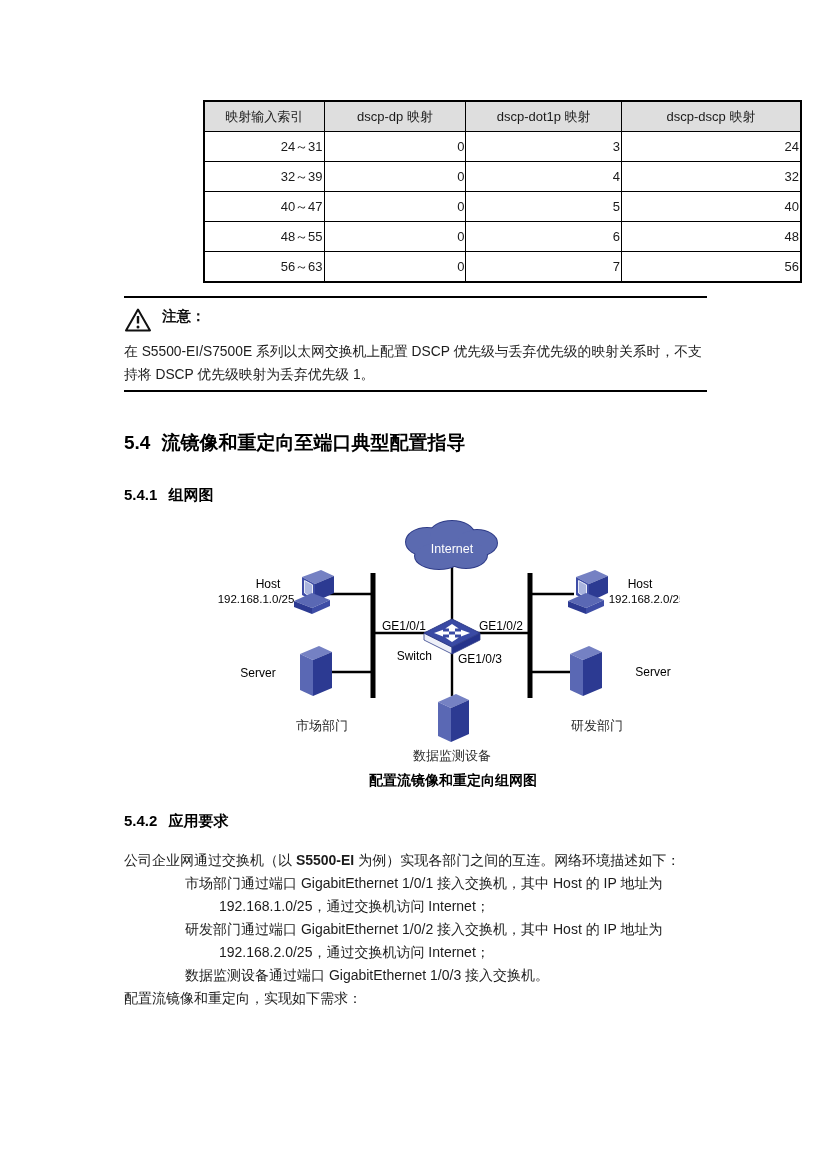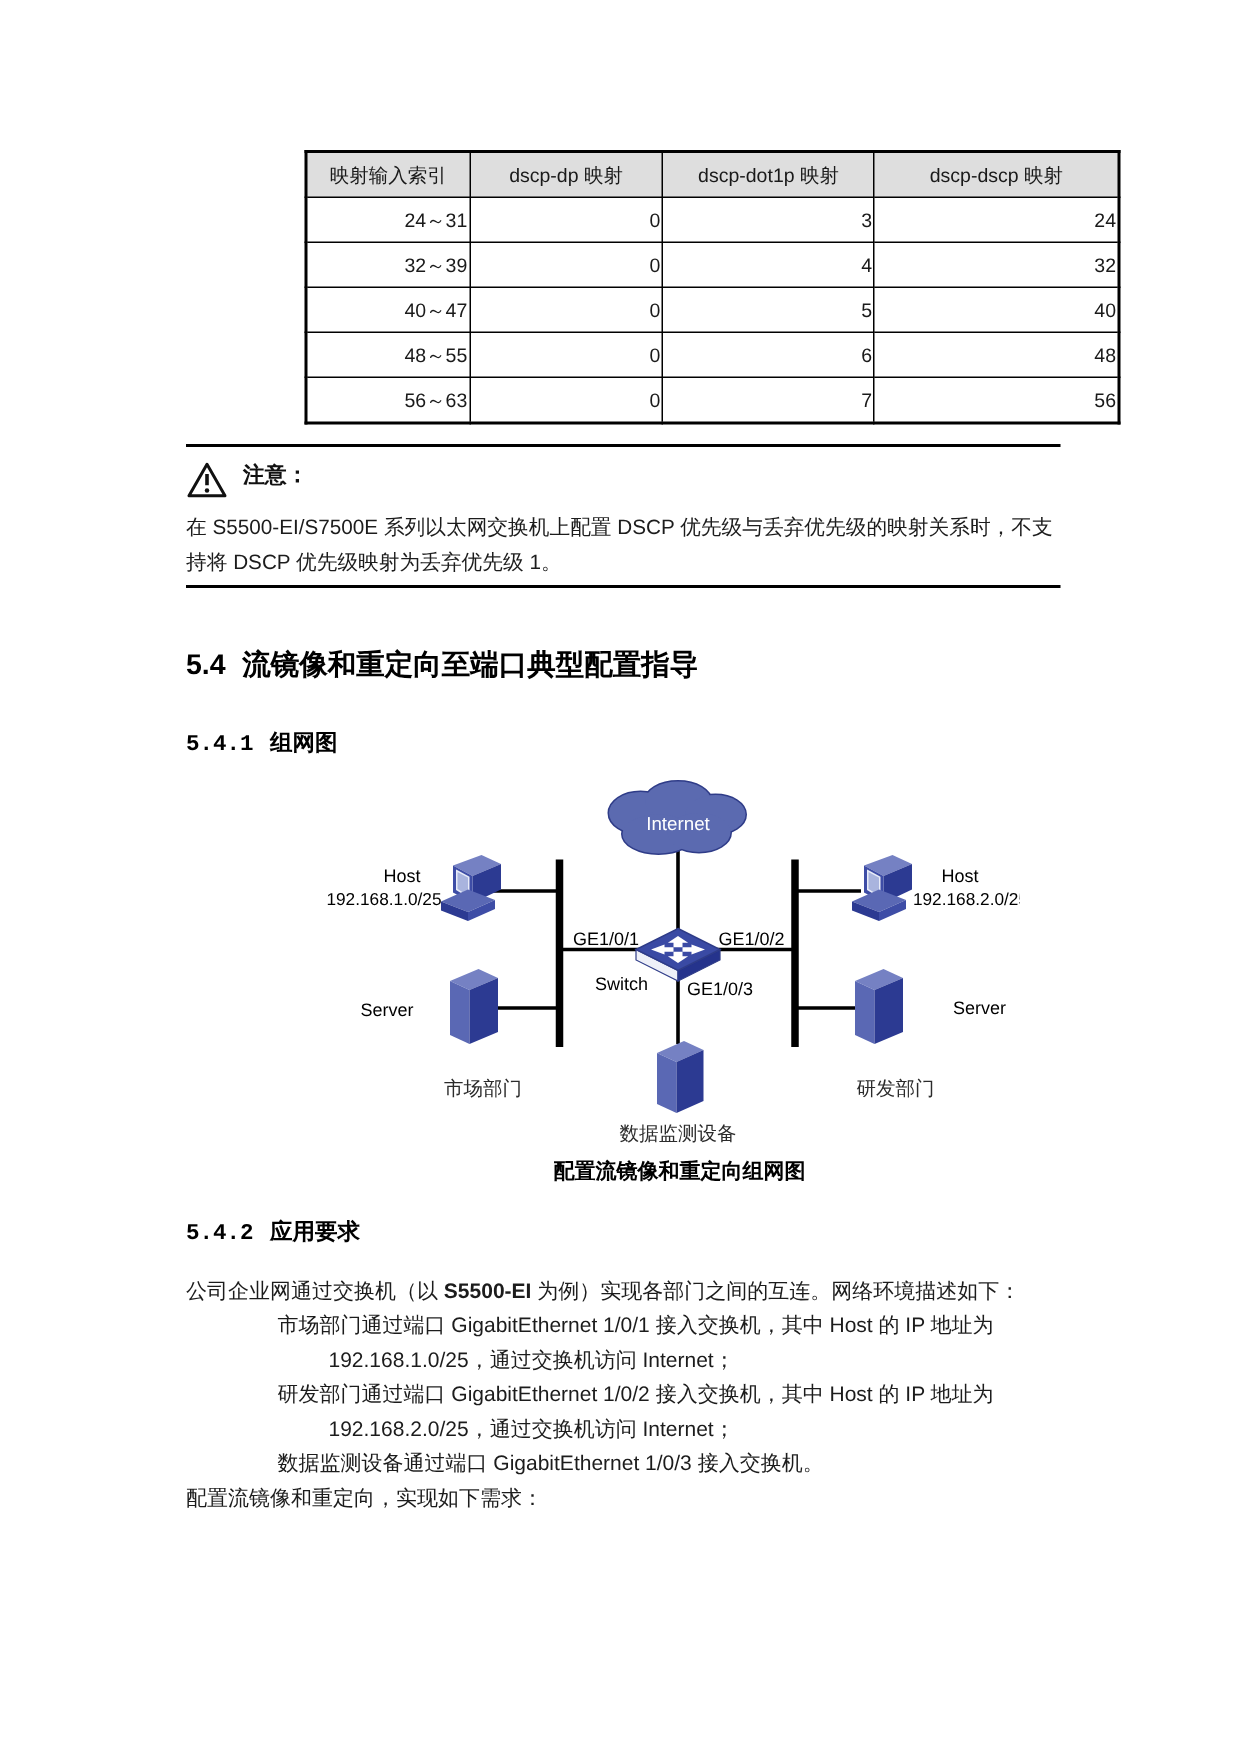--- a/index.html
+++ b/index.html
@@ -1,37 +1,37 @@
 <!DOCTYPE html>
 <html style="--device_top: #7581C3; --device_side: #5A68B4; --device_mid: #3E4DA6; --device_dark: #2C3A92; --screen: #A9B4DE; --screen_frame: #E8ECF8; --cloud_fill: #5B6AB0; --cloud_border: #2F3C88; --switch_top: #3A4AA4; --switch_rim_light: #EEF0F8; --switch_rim_dark: #25338C;"><head>
 <meta charset="utf-8">
 <style>
   html,body{margin:0;padding:0;background:#ffffff;}
   #page{position:relative;width:827px;height:1170px;background:#ffffff;
         font-family:"Liberation Sans",sans-serif;color:#111;overflow:hidden;}
 
   
-  #map-table{position:absolute;left:203px;top:100px;width:544px;
+  #map-table{position:absolute;left:203px;top:100px;width:599px;
              border-collapse:collapse;table-layout:fixed;font-size:13px;color:#1a1a1a;
              border:2px solid #000;}
   #map-table th,#map-table td{border:1px solid #000;height:27px;vertical-align:middle;}
   #map-table th{background:#dedede;font-weight:normal;text-align:center;}
   #map-table td{text-align:right;padding-left:8px;}
   .c1{width:105px}.c2{width:124px}.c3{width:136px}.c4{width:157px}
 
   
   #caution{position:absolute;left:124px;top:296px;width:583px;
            border-top:2px solid #000;border-bottom:2px solid #000;height:92px;}
   #caution-head{display:flex;align-items:flex-start;gap:10px;margin-top:9px;height:28px;}
   #caution-title{font-weight:bold;font-size:14.5px;}
   #caution-text{margin-top:5px;font-size:13.8px;line-height:23px;color:#1c1c1c;}
 
   
   .h2{position:absolute;left:124px;font-weight:bold;font-size:19px;color:#000;text-align:center;}
-  .h3{position:absolute;left:124px;font-weight:bold;font-size:15px;color:#000;font-family:Liberation Mono, monospace;}
+  .h3{position:absolute;left:124px;font-weight:bold;font-size:15px;color:#000;}
   .hnum{margin-right:11px;}
   #h54{top:430px;}
   #h541{top:486px;}
   #h542{top:812px;}
 
   
   #diagram{position:absolute;left:180px;top:512px;}
   #diagram text{font-family:"Liberation Sans",sans-serif;}
   .lat{font-size:12px;fill:#000;}
   .lat-s{font-size:11.5px;fill:#000;}

